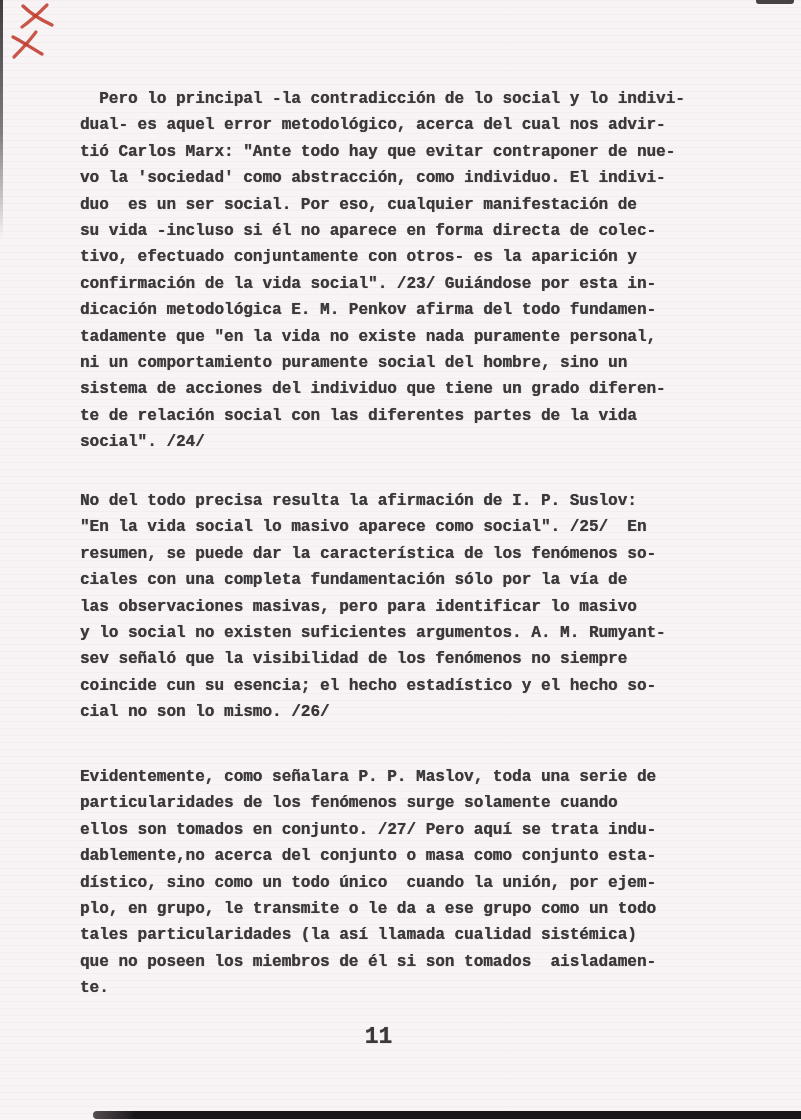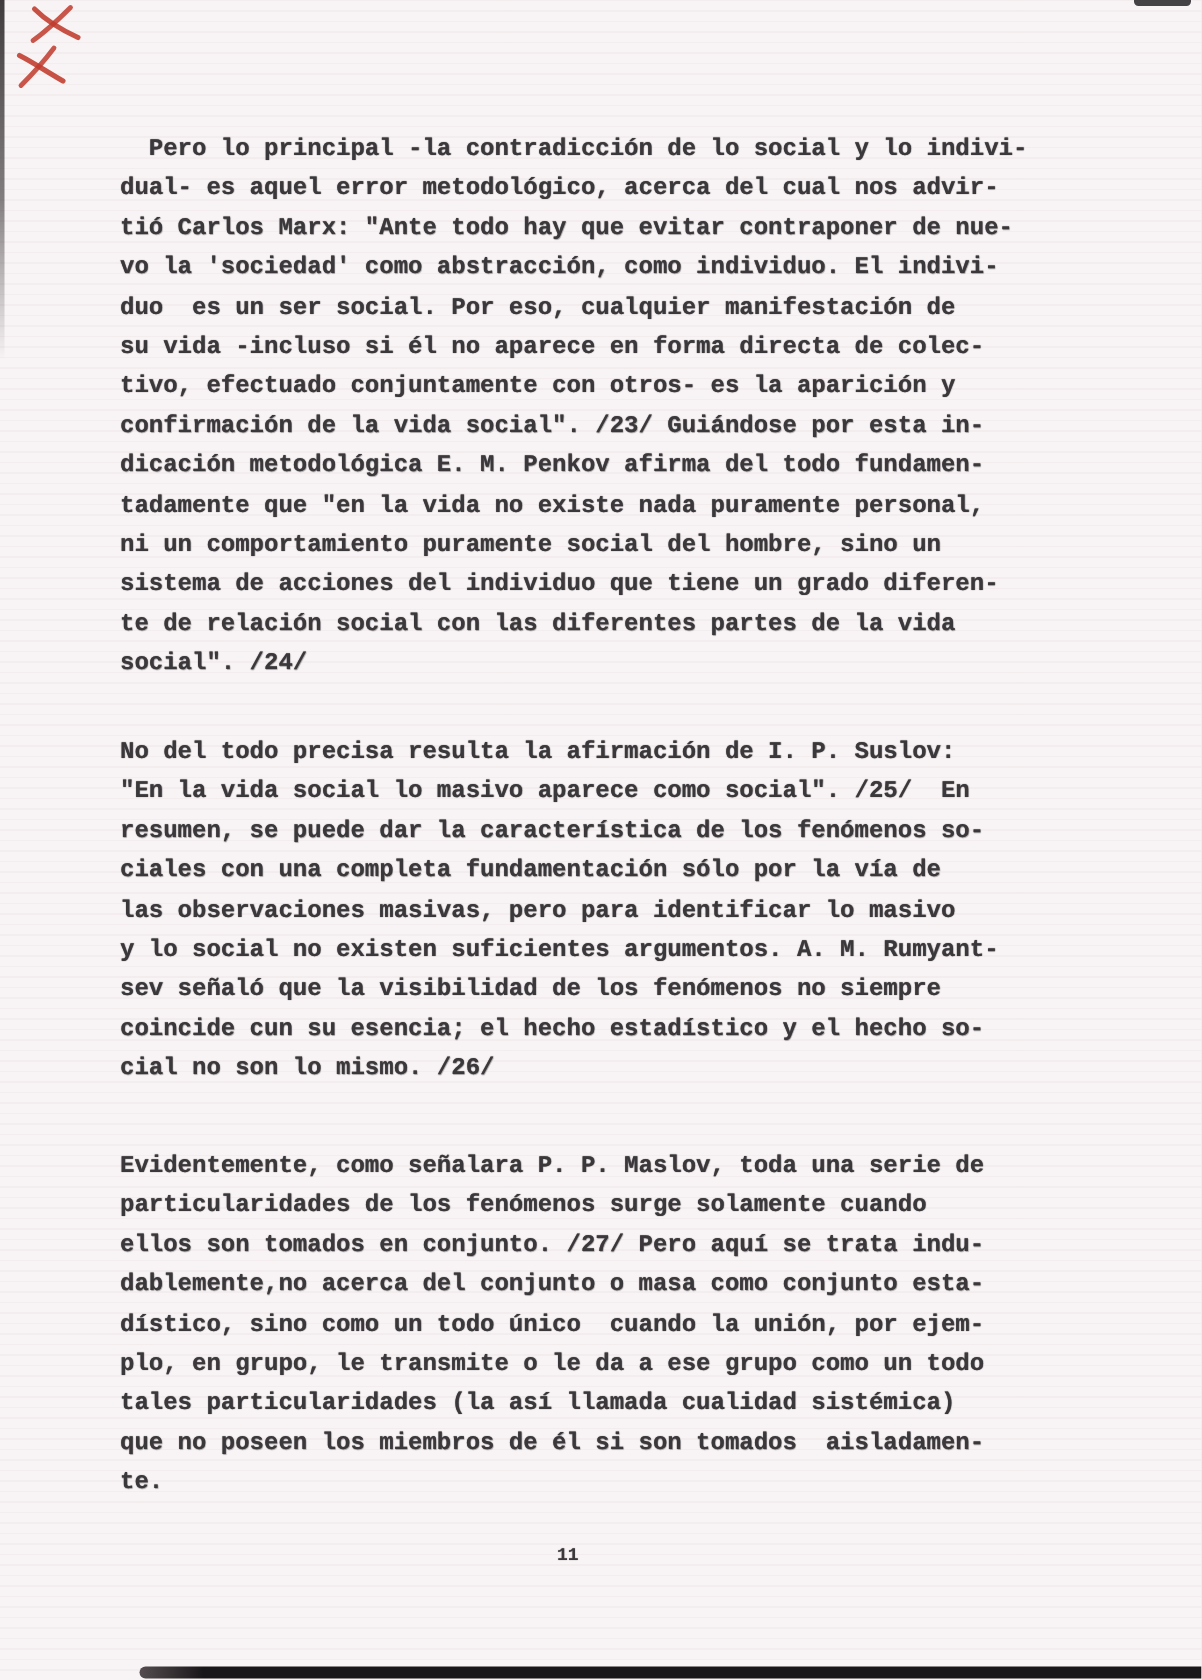--- a/index.html
+++ b/index.html
@@ -28,21 +28,21 @@
     text-shadow:0 0 0.7px rgba(59,56,59,0.75), 0.4px 0.4px 0.5px rgba(59,56,59,0.35);
     white-space:pre;
   }
   .p1{top:86px;}
   .p2{top:488px;}
   .p3{top:764px;}
   .page-number{
     position:absolute;
     top:1024px;left:0;width:757px;
     text-align:center;
-    font-size:12px;line-height:26.4px;
+    font-size:23px;line-height:26.4px;
     font-weight:bold;
     color:var(--ink,#3b383b);
     text-shadow:0 0 0.7px rgba(59,56,59,0.75);
   }
   .red-mark{position:absolute;pointer-events:none;}
   .red-mark-1{left:16px;top:2px;}
   .red-mark-2{left:8px;top:28px;}
   .scan-edge-left{
     position:absolute;left:0;top:0;width:3px;height:240px;
     background:linear-gradient(180deg, rgba(32,28,30,0.85) 0%, rgba(32,28,30,0.55) 55%, rgba(32,28,30,0) 100%);

